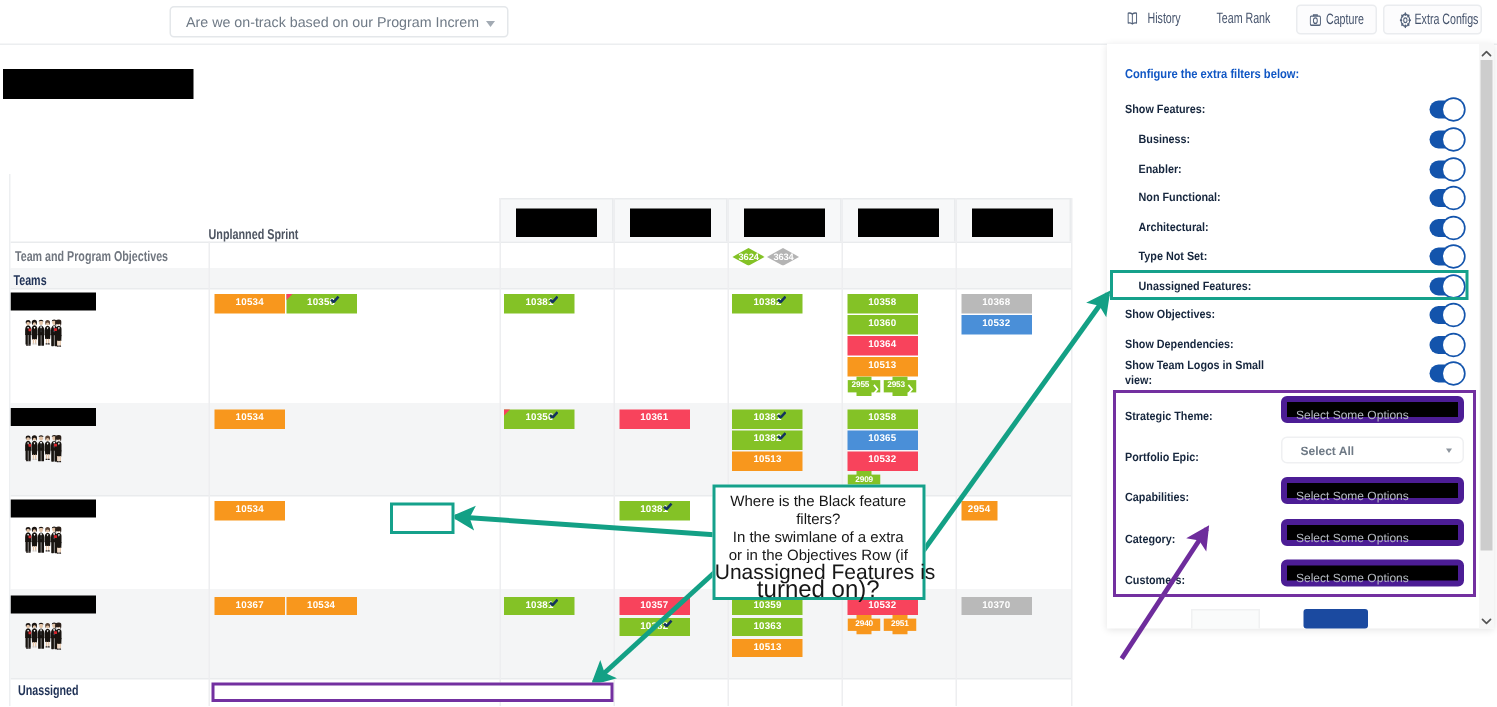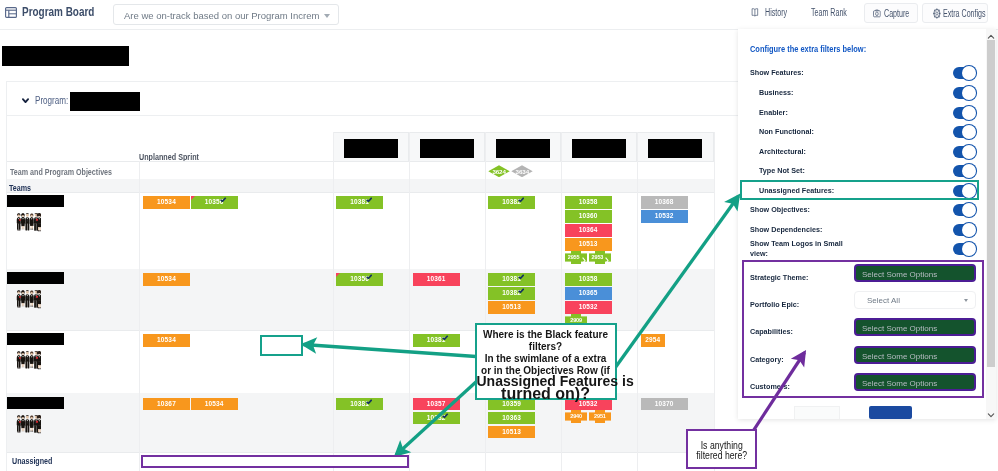--- a/index.html
+++ b/index.html
@@ -75,21 +75,21 @@
   .dep .dtxt{position:absolute;left:0;top:0;width:17px;height:13px;line-height:13px;
              text-align:center;font-size:5.5px;font-weight:bold;color:#fff;
              box-sizing:border-box;letter-spacing:-0.1px;}
   .dep .darr{position:absolute;right:1.5px;top:3.2px;}
 
   .teamlogo{position:absolute;}
 
   
   .callout{position:absolute;background:#fff;box-sizing:border-box;text-align:center;
            z-index:40;}
-  .callout.teal{border:2.5px solid #15a18b;font-weight:bold;}
+  .callout.teal{border:2.5px solid #15a18b;}
   .callout.purple{border:2px solid #7330a0;}
   .callout .ctxt{color:#161616;white-space:nowrap;}
   .callout.purple .ctxt{transform:scaleX(.87);}
   .hl-teal{position:absolute;border:2.5px solid #15a18b;box-sizing:border-box;z-index:40;}
   .hl-purple{position:absolute;border:2px solid #7330a0;box-sizing:border-box;z-index:40;}
   svg.anno{position:absolute;left:0;top:0;width:998px;height:471px;
            pointer-events:none;overflow:visible;z-index:35;}
 
   
   .cfgpanel{position:absolute;left:738px;top:29px;width:258px;height:390px;
@@ -98,47 +98,38 @@
   .cfg-inner{position:absolute;left:0;top:0;width:248px;height:390px;overflow:hidden;}
   .cfg-title{position:absolute;left:12px;top:15px;font-size:8.5px;font-weight:bold;
              color:#1157c4;transform:scaleX(.875);transform-origin:left top;
              white-space:nowrap;}
   .cfg-lbl{position:absolute;font-size:8px;font-weight:bold;color:#16263d;
            transform:scaleX(.9);transform-origin:left top;}
   .toggle{position:absolute;width:22px;height:12px;border-radius:6px;background:#1354ac;}
   .toggle .knob{position:absolute;right:-1px;top:-1px;width:14px;height:14px;
                 border-radius:50%;background:#fff;
                 box-shadow:0 0 0 1.1px #1354ac;}
-  .cfg-input{position:absolute;border:2px solid #4c1d95;border-radius:4px;
-             background:#14532d;box-sizing:border-box;}
+  .cfg-input{position:absolute;border:4px solid #4c1d95;border-radius:4px;
+             background:#000000;box-sizing:border-box;}
   .cfg-input .ph{position:absolute;left:6px;top:4px;font-size:8px;color:#b7bcc3;}
   .cfg-select{position:absolute;border:1px solid #eff0f2;border-radius:4px;
               background:#fff;box-sizing:border-box;}
   .cfg-select .sv{position:absolute;left:12px;top:4px;font-size:8px;color:#6f7a86;}
   .cfg-select .car{position:absolute;right:7px;top:7px;width:0;height:0;
                    border-left:2.6px solid transparent;border-right:2.6px solid transparent;
                    border-top:3.2px solid #8d959e;}
   .scrolltrack{position:absolute;background:#f7f7f7;}
   .scrollthumb{position:absolute;background:#cdcdcd;}
   .btn-primary{position:absolute;background:#1b4aa0;border-radius:2px;}
 </style>
 </head>
 <body>
 
 <div class="page">
     <div class="topbar">
-      <div class="brand">
-        <span class="brand-icon"><svg width="12" height="11" viewBox="0 0 12 11">
-            <rect x="0.6" y="0.6" width="10.8" height="9.8" rx="1" stroke="#58688a" stroke-width="1.15" fill="none"></rect>
-            <line x1="0.7" y1="3.2" x2="11.3" y2="3.2" stroke="#58688a" stroke-width="1.15"></line>
-            <line x1="3.8" y1="3.2" x2="3.8" y2="10.4" stroke="#58688a" stroke-width="1.15"></line>
-            <line x1="3.8" y1="6.8" x2="11.3" y2="6.8" stroke="#58688a" stroke-width="1.05"></line>
-          </svg></span>
-        <span class="brand-title">Program Board</span>
-      </div>
       <div class="qsel">
         <div class="qsel-text">Are we on-track based on our Program Increment commitm...</div>
         <div class="qsel-caret"></div>
       </div>
       <div class="tbtn" style="left:750px;width:45px;">
         <span class="ic" style="left:1px;"><svg width="11" height="11" viewBox="0 0 12 12">
             <path d="M6 2.6C4.9 1.9 3.4 1.7 1.7 1.9v7.2c1.7-.2 3.2 0 4.3.7 1.1-.7 2.6-.9 4.3-.7V1.9C8.6 1.7 7.1 1.9 6 2.6z" stroke="#53627a" stroke-width="1" fill="none" stroke-linejoin="round"></path>
             <line x1="6" y1="2.6" x2="6" y2="9.8" stroke="#53627a" stroke-width="1"></line>
           </svg></span>
         <span style="left:15px;">History</span>
@@ -168,27 +159,20 @@
               <line x1="8.7" y1="8.7" x2="9.5" y2="9.5"></line>
               <line x1="9.5" y1="2.5" x2="8.7" y2="3.3"></line>
               <line x1="3.3" y1="8.7" x2="2.5" y2="9.5"></line>
             </g>
           </svg></span>
         <span style="left:20px;">Extra Configs</span>
       </div>
     </div>
     <div class="topbar-sep"></div>
     <div class="redact" style="position:absolute;left:2px;top:46px;width:127px;height:20px;"></div>
-    <div class="progpanel">
-      <div class="prog-chev"><svg width="7" height="5.5" viewBox="0 0 7 5.5">
-          <path d="M0.9 1.1L3.5 4.2 6.1 1.1" stroke="#16233f" stroke-width="1.8" fill="none" stroke-linecap="round" stroke-linejoin="round"></path>
-        </svg></div>
-      <div class="prog-label">Program:</div>
-      <div class="redact" style="position:absolute;left:63px;top:10px;width:70px;height:19.7px;"></div>
-    </div>
     <div class="board">
       <div class="colhdr" style="left:332.5px;width:76.5px;">
         <div class="redact" style="width:54px;height:19px;"></div>
       </div>
       <div class="colhdr" style="left:409px;width:75.5px;">
         <div class="redact" style="width:54px;height:19px;"></div>
       </div>
       <div class="colhdr" style="left:484.5px;width:76.5px;">
         <div class="redact" style="width:54px;height:19px;"></div>
       </div>
@@ -604,21 +588,21 @@
         </div>
         <div class="cfg-lbl" style="left:12px;top:210.35000000000002px;width:115px;line-height:10px;">Show Team Logos in Small view:</div>
         <div class="toggle" style="left:215px;top:214.35000000000002px;">
           <div class="knob"></div>
         </div>
         <div class="cfg-lbl" style="left:12px;top:244.2px;">Strategic Theme:</div>
         <div class="cfg-input" style="left:116px;top:235.2px;width:121.5px;height:18px;">
           <div class="ph">Select Some Options</div>
         </div>
         <div class="cfg-lbl" style="left:12px;top:271.3px;">Portfolio Epic:</div>
-        <div class="cfg-select" style="left:116px;top:262.3px;width:121.5px;height:18px;">
+        <div class="cfg-select" style="left:116px;top:262.3px;width:121.5px;height:18px;font-weight:bold;">
           <div class="sv">Select All</div>
           <div class="car"></div>
         </div>
         <div class="cfg-lbl" style="left:12px;top:298.4px;">Capabilities:</div>
         <div class="cfg-input" style="left:116px;top:289.4px;width:121.5px;height:18px;">
           <div class="ph">Select Some Options</div>
         </div>
         <div class="cfg-lbl" style="left:12px;top:325.5px;">Category:</div>
         <div class="cfg-input" style="left:116px;top:316.5px;width:121.5px;height:18px;">
           <div class="ph">Select Some Options</div>
@@ -658,17 +642,13 @@
     <div class="hl-purple" style="left:141px;top:455px;width:268px;height:12.5px;background:#fff;"></div>
     <div class="hl-purple" style="left:742px;top:260px;width:242px;height:138px;"></div>
     <div class="callout teal" style="left:474.5px;top:323px;width:142px;height:76.5px;padding-top:4px;">
       <div class="ctxt" style="font-size:10px;line-height:11.85px;">Where is the Black feature</div>
       <div class="ctxt" style="font-size:10px;line-height:11.85px;">filters?</div>
       <div class="ctxt" style="font-size:10px;line-height:11.85px;">In the swimlane of a extra</div>
       <div class="ctxt" style="font-size:10px;line-height:11.85px;">or in the Objectives Row (if</div>
       <div class="ctxt" style="font-size:14px;line-height:11.85px;">Unassigned Features is</div>
       <div class="ctxt" style="font-size:16px;line-height:11.85px;">turned on)?</div>
     </div>
-    <div class="callout purple" style="left:685.5px;top:429px;width:71.5px;height:40px;padding-top:9.5px;">
-      <div class="ctxt" style="font-size:10px;line-height:10.5px;">Is anything</div>
-      <div class="ctxt" style="font-size:10px;line-height:10.5px;">filtered here?</div>
-    </div>
   </div>
 
 </body></html>

